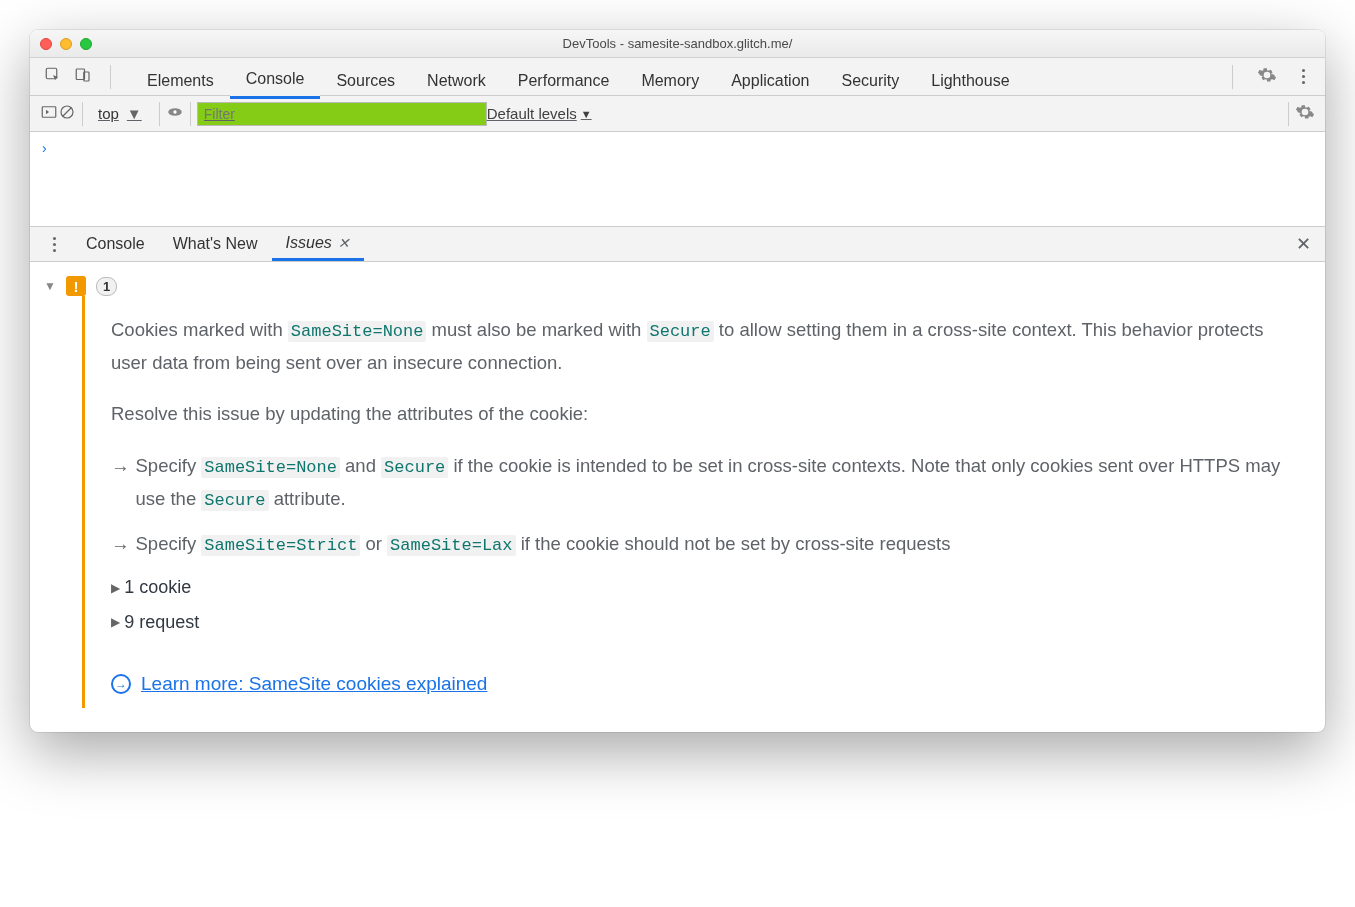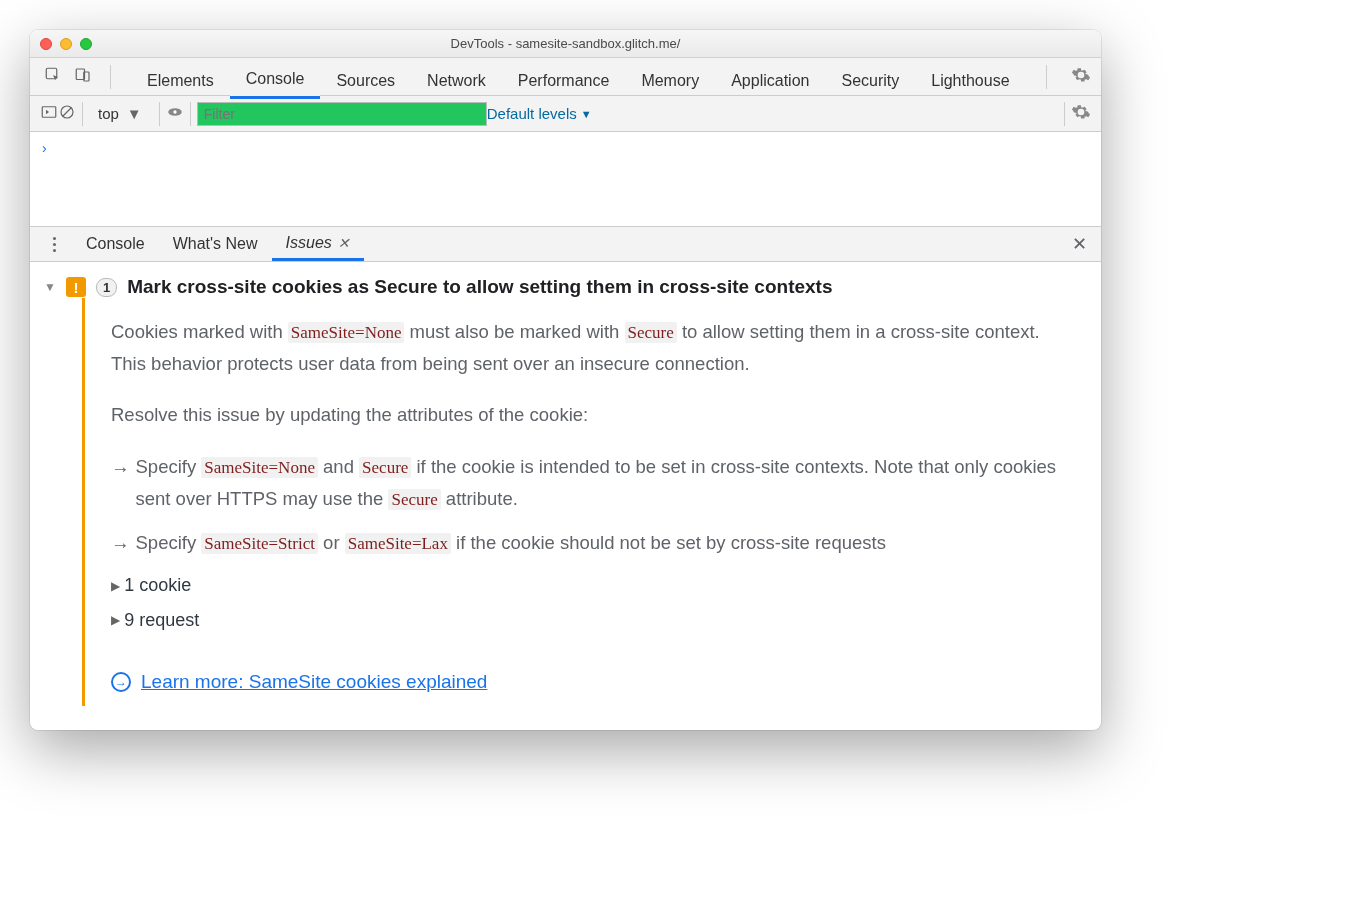--- a/index.html
+++ b/index.html
@@ -4,21 +4,21 @@
 <style>
   * { box-sizing: border-box; margin: 0; padding: 0; }
   body {
     font-family: -apple-system, BlinkMacSystemFont, "Segoe UI", Helvetica, Arial, sans-serif;
     background: #fff;
     width: 1355px;
     height: 907px;
     padding: 30px;
   }
   .window {
-    width: 1071px;
+    width: 1295px;
     border-radius: 8px;
     background: #fff;
     box-shadow: 0 20px 60px rgba(0,0,0,0.35), 0 0 0 1px rgba(0,0,0,0.08);
     overflow: hidden;
   }
   .titlebar {
     height: 28px;
     background: linear-gradient(#f6f6f6,#eaeaea);
     border-bottom: 1px solid #d0d0d0;
     display: flex;
@@ -43,28 +43,28 @@
   .main-tabs .leftico{ display:flex; align-items:center; gap:12px; padding:0 14px;}
   .main-tabs .tab{ padding:0 16px; height:100%; display:flex; align-items:center; cursor:default;margin-top:8px;}
   .main-tabs .tab.active{ color:#333; border-bottom:3px solid #1a73e8; background:#f3f3f3;}
   .main-tabs .spacer{flex:1;}
   .main-tabs .right{ display:flex; align-items:center; gap:18px; padding:0 14px; color:#5f6368;}
   .vdiv{width:1px;height:24px;background:#ccc;margin:0 6px;}
   
   .toolbar{
     display:flex; align-items:center; height:36px;
     border-bottom:1px solid #ccc; background:#f3f3f3;
-    font-size:15px; color:#5f6368; gap:0; padding:0 10px;
+    font-size:15px; color:#5f6368; gap:0; padding:0 10px;text-decoration:underline;
   }
   .ctxwrap{display:flex;align-items:center;border:1px solid transparent;background:#f3f3f3;}
   .toolbar input.filter{
-    height:24px; width:290px; border:1px solid #bbb; background:#22c55e;
+    height:24px; width:290px; border:1px solid #bbb; background:#84cc16;
     font-size:14px; padding:0 6px; color:#333;
   }
-  .levels{display:flex;align-items:center;gap:4px;color:#0369a1;}
+  .levels{display:flex;align-items:center;gap:4px;color:#404040;}
   .toolbar .spacer{flex:1;}
   
   .console-area{height:94px; position:relative; background:#fff;}
   .prompt{position:absolute; left:12px; top:8px; color:#1a73e8; font-size:14px;}
   
   .drawer-tabs{
     display:flex; align-items:center; height:36px;
     border-top:1px solid #ccc; border-bottom:1px solid #ccc;
     background:#f3f3f3; font-size:16px; color:#333; padding-left:6px;
   }
@@ -91,22 +91,22 @@
     border:1px solid #bbb;border-radius:9px;min-width:20px;height:19px;
     display:flex;align-items:center;justify-content:center;
     font-size:13px;background:#f1f1f1;color:#333;padding:0 6px;
   }
   .issue-body{
     margin-left:38px; border-left:3px solid #f29900; padding:18px 10px 8px 26px;
     color:#5f6368; line-height:1.7; font-size:18.5px;
   }
   .issue-body p{margin-bottom:20px;}
   code.inline{
-    font-family: Liberation Serif, serif; font-size:17px;
-    background:#f1f1f1; padding:1px 3px; border-radius:2px; color:#7f1d1d;
+    font-family: Liberation Mono, monospace; font-size:17px;
+    background:#f1f1f1; padding:1px 3px; border-radius:2px; color:#0f766e;
   }
   .arrow-line{display:flex;gap:6px;margin-bottom:12px;}
   .arrow-line .arw{flex:0 0 auto;}
   .affected-hdr{
     font-size:14px; letter-spacing:1px; color:#5f6368; font-weight:600;
     margin:26px 0 10px 0;
   }
   .aff-item{color:#303942;font-size:18px;display:flex;align-items:center;gap:4px;margin:4px 0;}
   .aff-item .caret{font-size:12px;color:#666;}
   .learn{
@@ -259,21 +259,20 @@
     </div>
     <div class="spacer"></div>
     <span class="close">✕</span>
   </div>
 
   <div class="issue">
     <div class="issue-head">
       <span class="tri">▼</span>
       <span class="warnico">!</span>
       <span class="badge">1</span>
-      <span>Mark cross-site cookies as Secure to allow setting them in cross-site contexts</span>
     </div>
 
     <div class="issue-body">
       <p>
         <span>Cookies marked with </span><code class="inline">SameSite=None</code><span> must also be marked with </span><code class="inline">Secure</code><span> to allow setting them in a cross-site context. This behavior protects user data from being sent over an insecure connection.</span>
       </p>
       <p>Resolve this issue by updating the attributes of the cookie:</p>
 
       <div class="arrow-line">
         <span class="arw">→</span>

